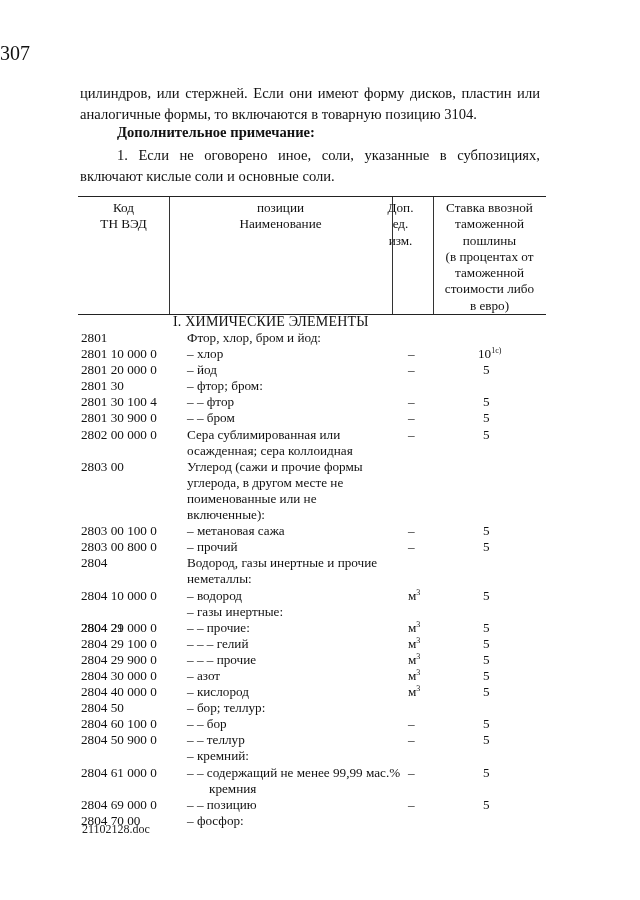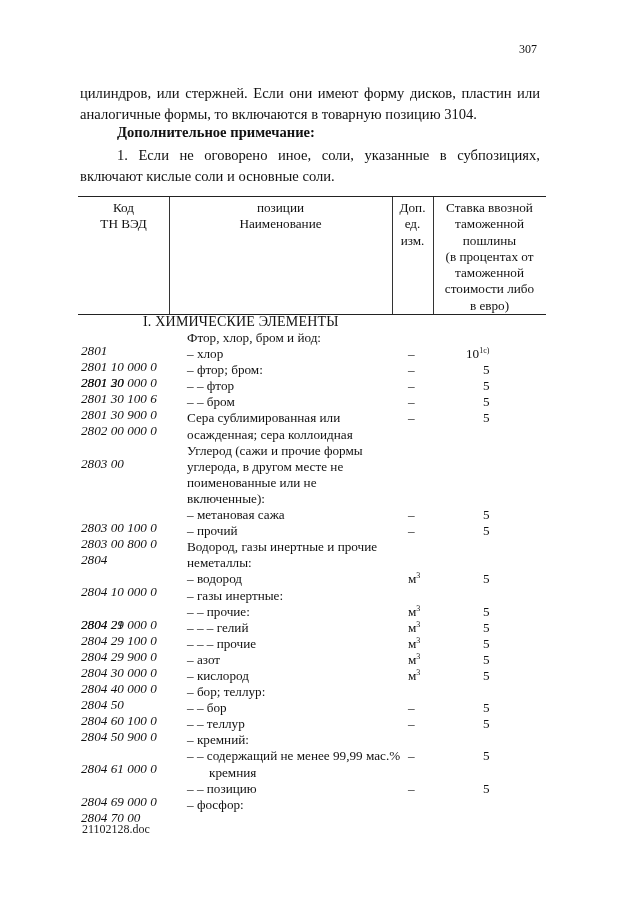--- a/index.html
+++ b/index.html
@@ -3,21 +3,21 @@
   <meta charset="utf-8">
   <style>
     html, body { margin: 0; padding: 0; background: #ffffff; }
     body {
       width: 640px; height: 900px; position: relative; overflow: hidden;
       font-family: "Liberation Serif", "DejaVu Serif", serif;
       color: #111; font-size: 13.2px;
     }
     .page-number {
       position: absolute; top: 42px; left: 0; width: 537px;
-      text-align: right; font-size: 12px;
+      text-align: left; font-size: 20px;
     }
     .para {
       position: absolute; left: 80px; width: 460px;
       font-size: 14.6px; line-height: 21px; text-align: justify;
     }
     .para.p1 { top: 83px; }
     .para.p1 .line1 { display: block; text-align: justify; text-align-last: justify; }
     .heading-note {
       position: absolute; top: 124px; left: 117px; font-weight: bold; font-size: 14.6px;
     }
@@ -26,26 +26,26 @@
     .tbl-header {
       position: absolute; top: 196px; left: 78px; width: 468px; height: 117px;
       border-top: 1.2px solid #222; border-bottom: 1.2px solid #222;
     }
     .vline { position: absolute; top: 0; bottom: 0; border-left: 1px solid #333; }
     .hcell {
       position: absolute; top: 3px; text-align: center; font-size: 13.2px; line-height: 16.3px;
     }
     .rows { position: absolute; top: 314px; left: 78px; width: 470px; }
     .row { position: relative; font-size: 13.2px; line-height: 16.1px; }
-    .row .code { position: absolute; left: 3px; top: 13px; white-space: nowrap; font-style: italic; }
+    .row .code { position: absolute; left: 3px; top: 0; white-space: nowrap; }
     .row .name { margin-left: 109px; width: 210px; white-space: normal; }
     .row .name.indent-wrap { padding-left: 22px; text-indent: -22px; }
     .row .unit { position: absolute; left: 330px; top: 0; }
     .row .rate { position: absolute; left: 405px; top: 0; }
-    .section-title { margin-left: 65px; font-size: 14px; line-height: 16px; letter-spacing: 0.2px; }
+    .section-title { margin-left: 95px; font-size: 14px; line-height: 16px; letter-spacing: 0.2px; }
     sup { font-size: 8px; line-height: 0; vertical-align: 5px; }
     .footer-file {
       position: absolute; left: 82px; top: 822px; font-size: 12px; color: #222;
     }
   </style>
 </head>
 <body>
 
 <div class="page-number">307</div>
 
@@ -62,21 +62,21 @@
   <div class="vline" style="left:314px"></div>
   <div class="vline" style="left:355px"></div>
   <div class="hcell" style="left:0;width:91px">
     <div>Код</div>
     <div>ТН ВЭД</div>
   </div>
   <div class="hcell" style="left:91px;width:223px">
     <div>позиции</div>
     <div>Наименование</div>
   </div>
-  <div class="hcell" style="left:314px;width:41px">
+  <div class="hcell" style="left:302px;width:41px">
     <div>Доп.</div>
     <div>ед.</div>
     <div>изм.</div>
   </div>
   <div class="hcell" style="left:355px;width:113px">
     <div>Ставка ввозной</div>
     <div>таможенной</div>
     <div>пошлины</div>
     <div>(в процентах от</div>
     <div>таможенной</div>
@@ -91,35 +91,36 @@
       <div class="row">
         <div class="code">2801</div>
         <div class="name">Фтор, хлор, бром и йод:</div>
         <div class="unit"><span></span></div>
         <div class="rate"><span></span></div>
       </div>
       <div class="row">
         <div class="code">2801 10 000 0</div>
         <div class="name">– хлор</div>
         <div class="unit"><span>–</span></div>
-        <div class="rate" style="left: 388px;"><span>10</span><sup>1с)</sup></div>
+        <div class="rate" style="left: 400px;"><span>10</span><sup>1с)</sup></div>
       </div>
       <div class="row">
         <div class="code">2801 20 000 0</div>
+        <div class="name">– йод</div>
         <div class="unit"><span>–</span></div>
         <div class="rate"><span>5</span></div>
       </div>
       <div class="row">
         <div class="code">2801 30</div>
         <div class="name">– фтор; бром:</div>
         <div class="unit"><span></span></div>
         <div class="rate"><span></span></div>
       </div>
       <div class="row">
-        <div class="code">2801 30 100 6</div>
+        <div class="code">2801 30 100 4</div>
         <div class="name">– – фтор</div>
         <div class="unit"><span>–</span></div>
         <div class="rate"><span>5</span></div>
       </div>
       <div class="row">
         <div class="code">2801 30 900 0</div>
         <div class="name">– – бром</div>
         <div class="unit"><span>–</span></div>
         <div class="rate"><span>5</span></div>
       </div>

